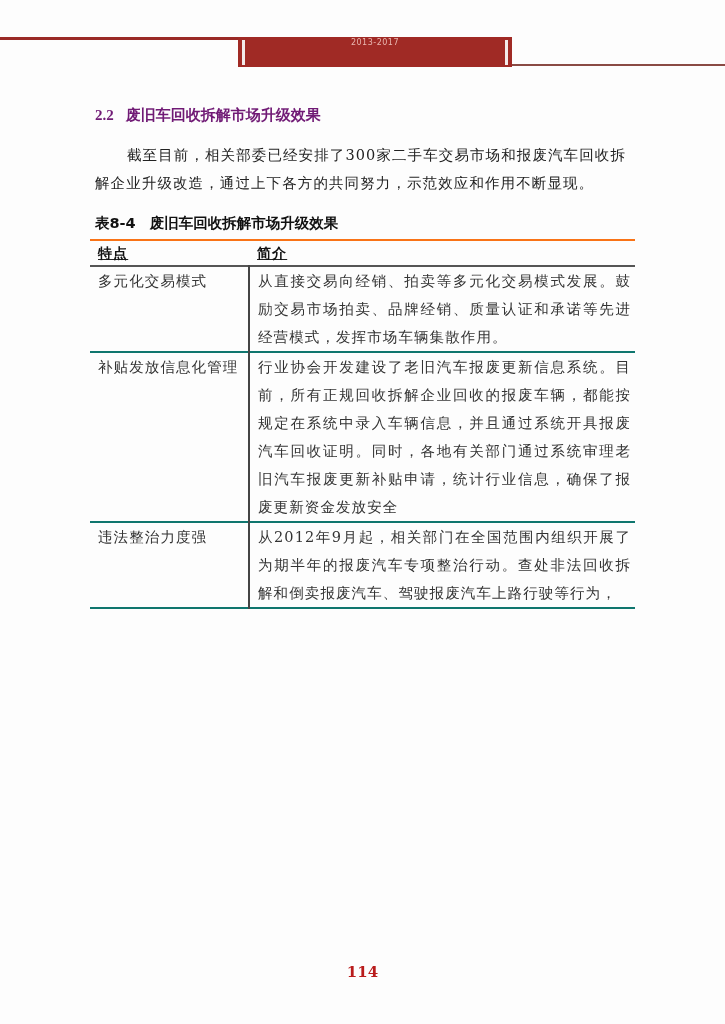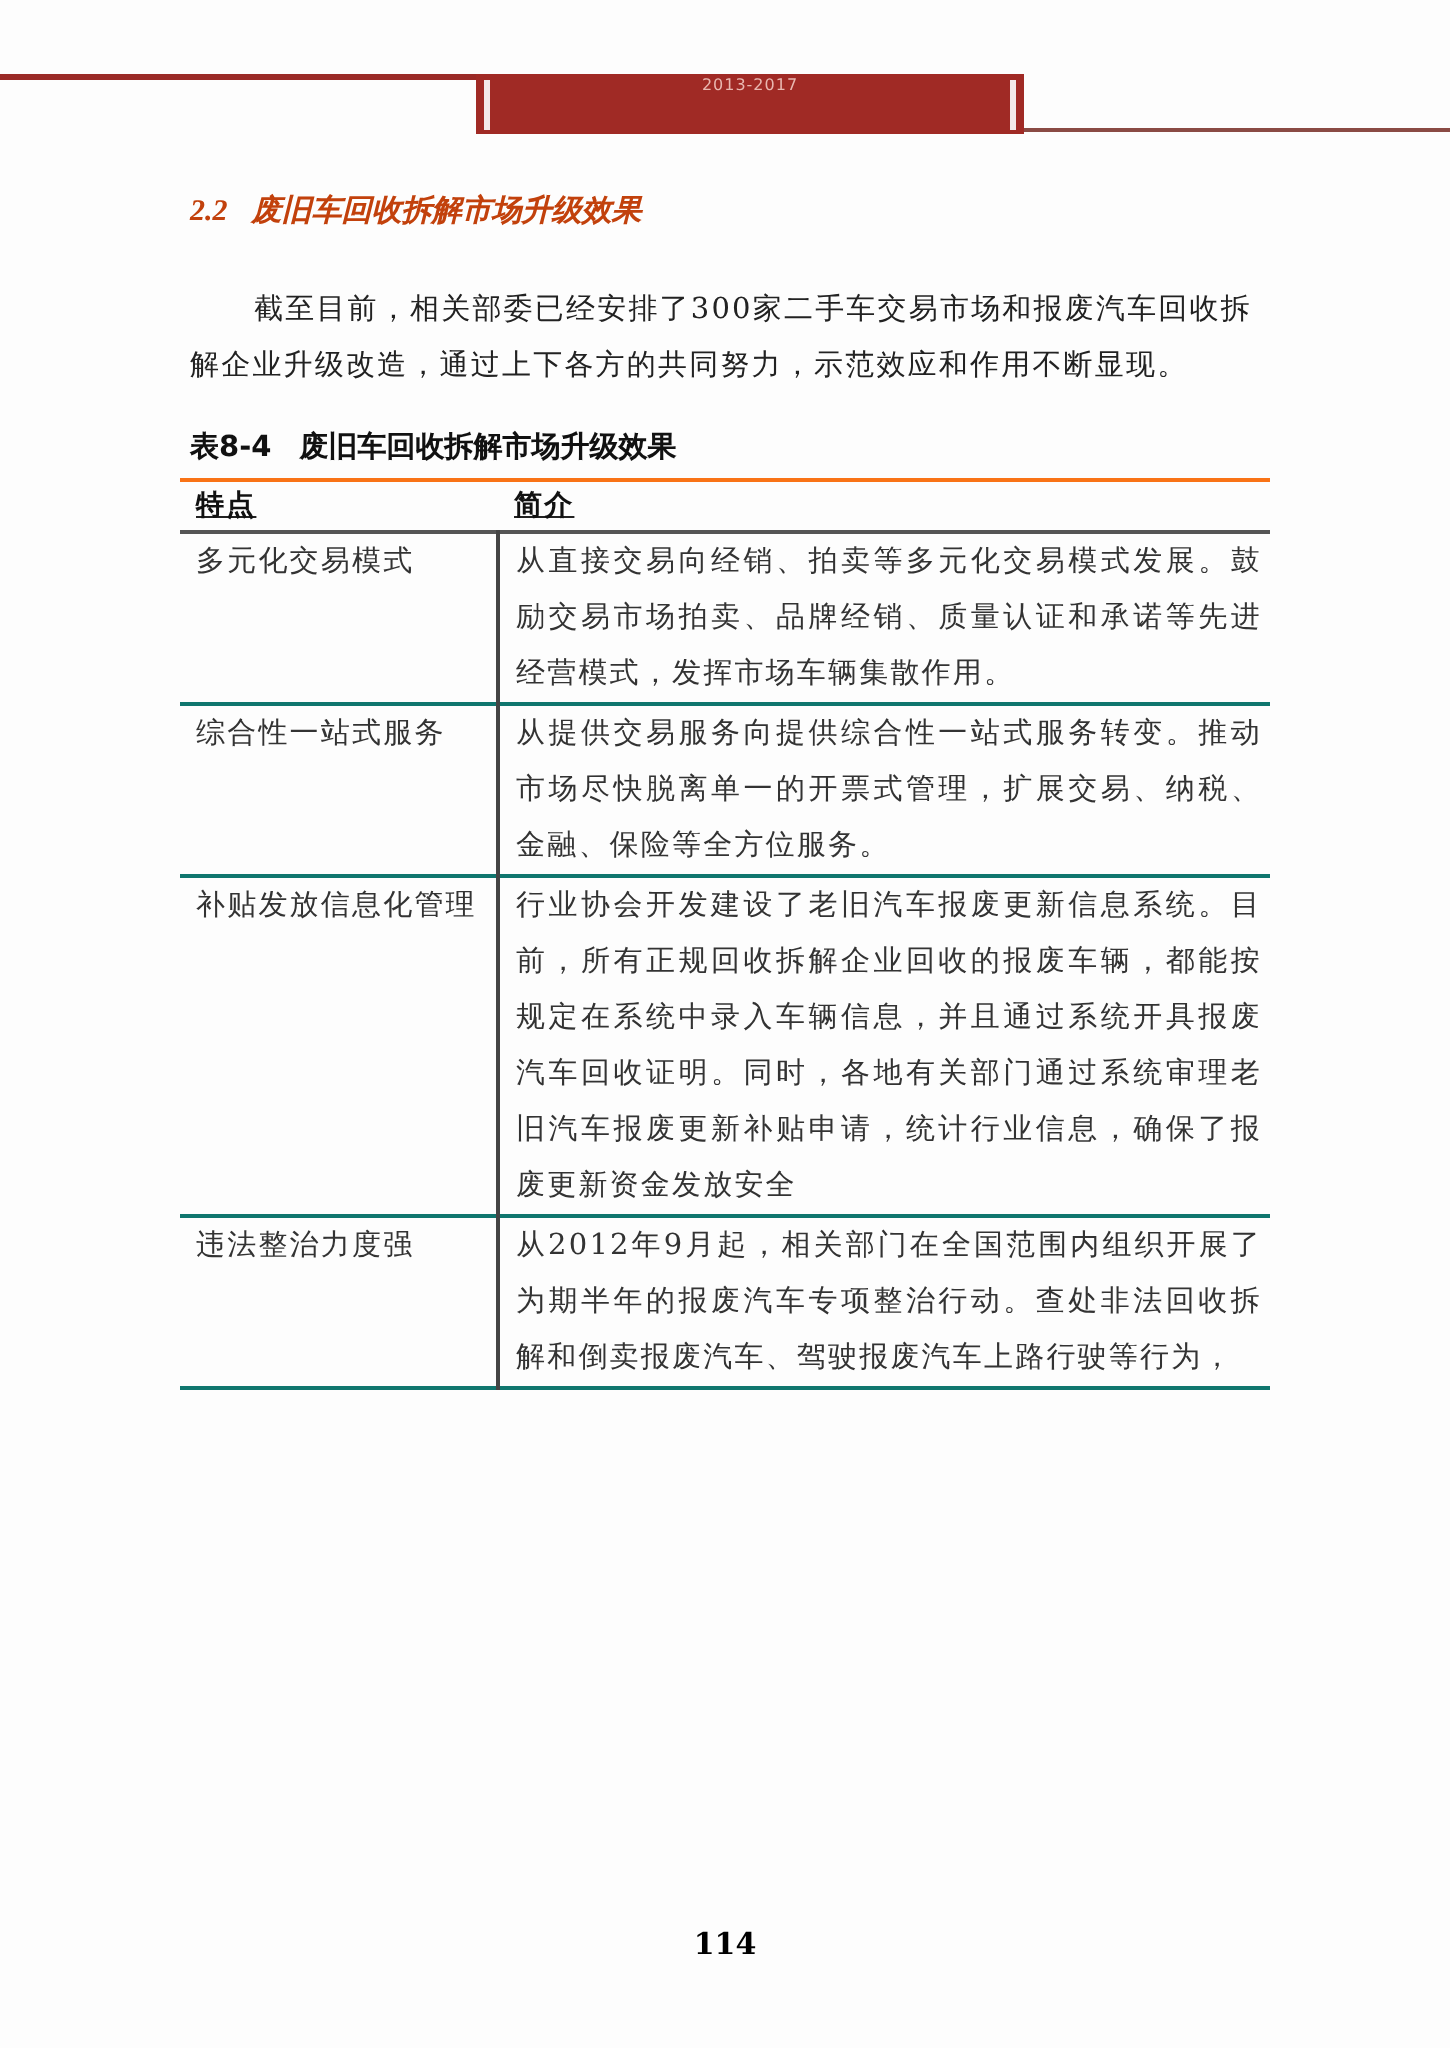--- a/index.html
+++ b/index.html
@@ -18,23 +18,22 @@
   .hdr-year {
     position: absolute; left: 0; right: 0; top: 1px; text-align: center;
     font-family: "DejaVu Sans", sans-serif; font-size: 8px; color: #e9b7b0; letter-spacing: 0.5px;
   }
   .hdr-title {
     position: absolute; left: 0; right: 0; top: 11px; text-align: center;
     font-family: "DejaVu Sans", sans-serif; font-weight: bold; font-style: italic;
     font-size: 14px; color: #fff; letter-spacing: 1px;
   }
   .section-title {
-    position: absolute; left: 95px; top: 96px; font-size: 15px; font-weight: bold; color: #c2410c;
+    position: absolute; left: 95px; top: 106px; font-size: 15px; font-weight: bold; color: #701a75;
     font-family: "DejaVu Sans", sans-serif;
-    font-style: italic;
   }
   .section-title .num { margin-right: 12px; font-family: "Liberation Serif", serif; font-size: 15px; }
   .para {
     position: absolute; left: 95px; top: 141px; width: 535px; font-size: 14.5px; line-height: 28px;
     text-indent: 32px; letter-spacing: 1.1px; color: #222;
   }
   .table-caption {
     position: absolute; left: 95px; top: 214px; font-size: 14.5px; font-weight: bold; color: #111;
     font-family: "DejaVu Sans", sans-serif;
   }
@@ -47,21 +46,21 @@
   table.t thead tr { border-top: 2px solid #f97316; border-bottom: 2px solid #555; text-decoration: underline; }
   table.t th { font-weight: bold; height: 24px; line-height: 24px; font-family: "DejaVu Sans", sans-serif; font-size: 14px; color: #111; }
   table.t th.c1 { padding-left: 8px; width: 150px; }
   table.t th.c2 { padding-left: 8px; }
   table.t tbody tr { border-bottom: 2px solid #0f766e; }
   table.t td { line-height: 28px; padding-top: 0; padding-bottom: 0; color: #333; }
   table.t td.c1 { padding-left: 8px; width: 150px; border-right: 2px solid #444; }
   table.t td.c2 { padding-left: 8px; padding-right: 4px; text-align: justify; margin-top: 34px; }
   .page-num {
     position: absolute; left: 0; right: 0; top: 963px; text-align: center; font-weight: bold;
-    font-size: 15px; color: #000000;
+    font-size: 15px; color: #b91c1c;
   }
 </style>
 </head>
 <body>
 
 <div class="hdr-line-left"></div>
 <div class="hdr-line-right"></div>
 <div class="hdr-box">
   <div class="hdr-strip l"></div>
   <div class="hdr-strip r"></div>
@@ -84,24 +83,20 @@
       <th class="c1">特点</th>
       <th class="c2">简介</th>
     </tr>
   </thead>
   <tbody>
     <tr>
       <td class="c1">多元化交易模式</td>
       <td class="c2">从直接交易向经销、拍卖等多元化交易模式发展。鼓励交易市场拍卖、品牌经销、质量认证和承诺等先进经营模式，发挥市场车辆集散作用。</td>
     </tr>
     <tr>
-      <td class="c1">综合性一站式服务</td>
-      <td class="c2">从提供交易服务向提供综合性一站式服务转变。推动市场尽快脱离单一的开票式管理，扩展交易、纳税、金融、保险等全方位服务。</td>
-    </tr>
-    <tr>
       <td class="c1">补贴发放信息化管理</td>
       <td class="c2">行业协会开发建设了老旧汽车报废更新信息系统。目前，所有正规回收拆解企业回收的报废车辆，都能按规定在系统中录入车辆信息，并且通过系统开具报废汽车回收证明。同时，各地有关部门通过系统审理老旧汽车报废更新补贴申请，统计行业信息，确保了报废更新资金发放安全</td>
     </tr>
     <tr>
       <td class="c1">违法整治力度强</td>
       <td class="c2">从2012年9月起，相关部门在全国范围内组织开展了为期半年的报废汽车专项整治行动。查处非法回收拆解和倒卖报废汽车、驾驶报废汽车上路行驶等行为，</td>
     </tr>
   </tbody>
 </table>
 

